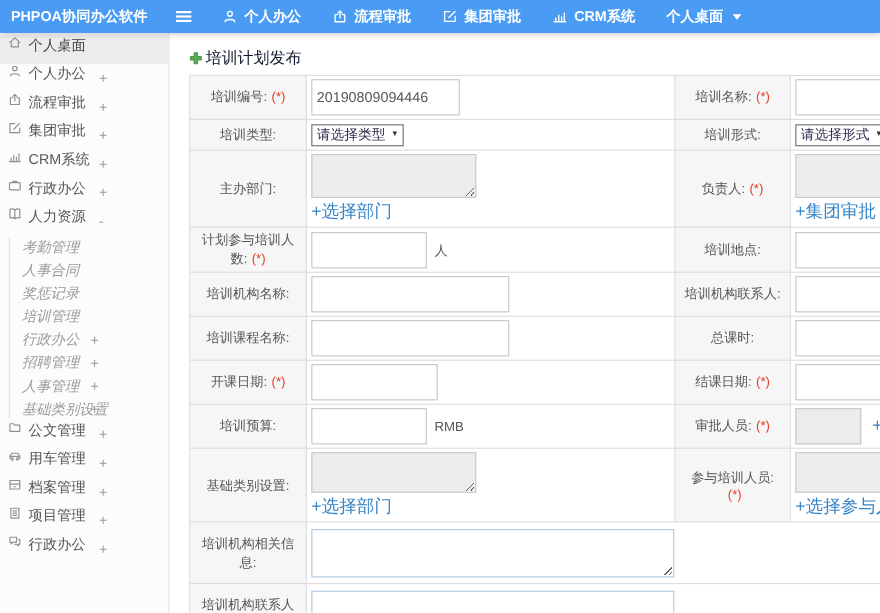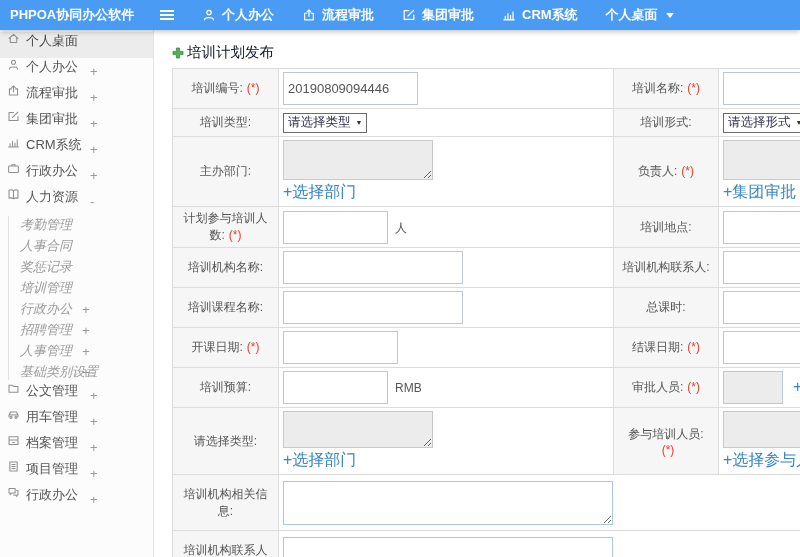--- a/index.html
+++ b/index.html
@@ -305,21 +305,21 @@
     </tr>
 
     <tr style="height:28px">
       <td class="lbl"><span>培训预算:</span></td>
       <td class="fld"><input class="txt w105" style=""><span class="suffix">RMB</span></td>
       <td class="lbl"><span>审批人员:</span><span class="req">(*)</span></td>
       <td class="fld"><input class="txt gray w60" readonly="" style=""><a class="lnk ml">+选择审批人员</a></td>
     </tr>
 
     <tr style="height:55px">
-      <td class="lbl"><span>请选择类型:</span></td>
+      <td class="lbl"><span>基础类别设置:</span></td>
       <td class="fld"><textarea class="ta gray short" readonly="" style=""></textarea><a class="lnk blk">+选择部门</a></td>
       <td class="lbl"><span>参与培训人员:</span><span class="req">(*)</span></td>
       <td class="fld"><textarea class="ta gray short" readonly="" style=""></textarea><a class="lnk blk">+选择参与人员</a></td>
     </tr>
 
     <tr style="height:56px">
       <td class="lbl"><span>培训机构相关信息:</span></td>
       <td class="fld" colspan="3">
             <textarea class="ta wide" style=""></textarea>
           </td>

